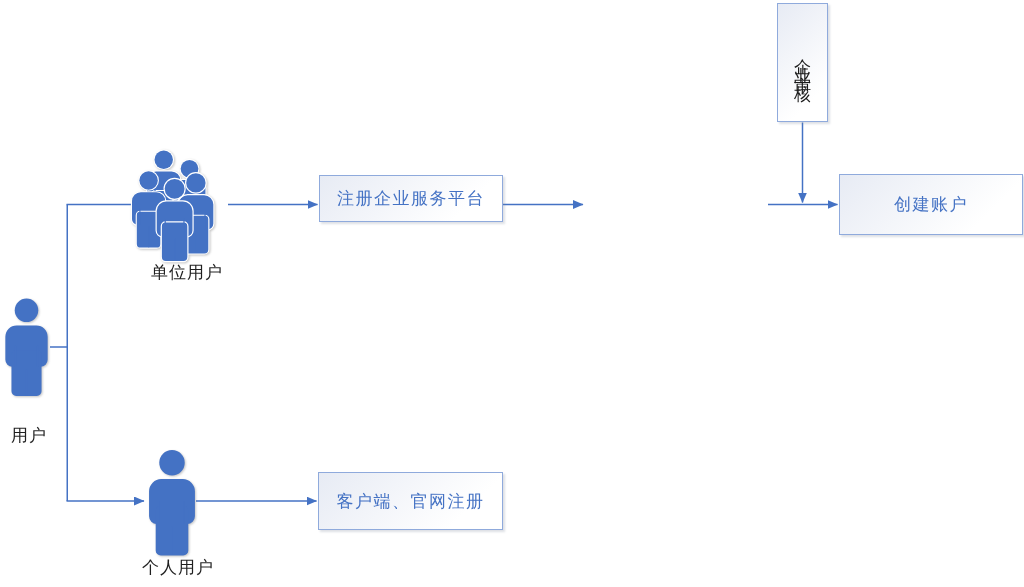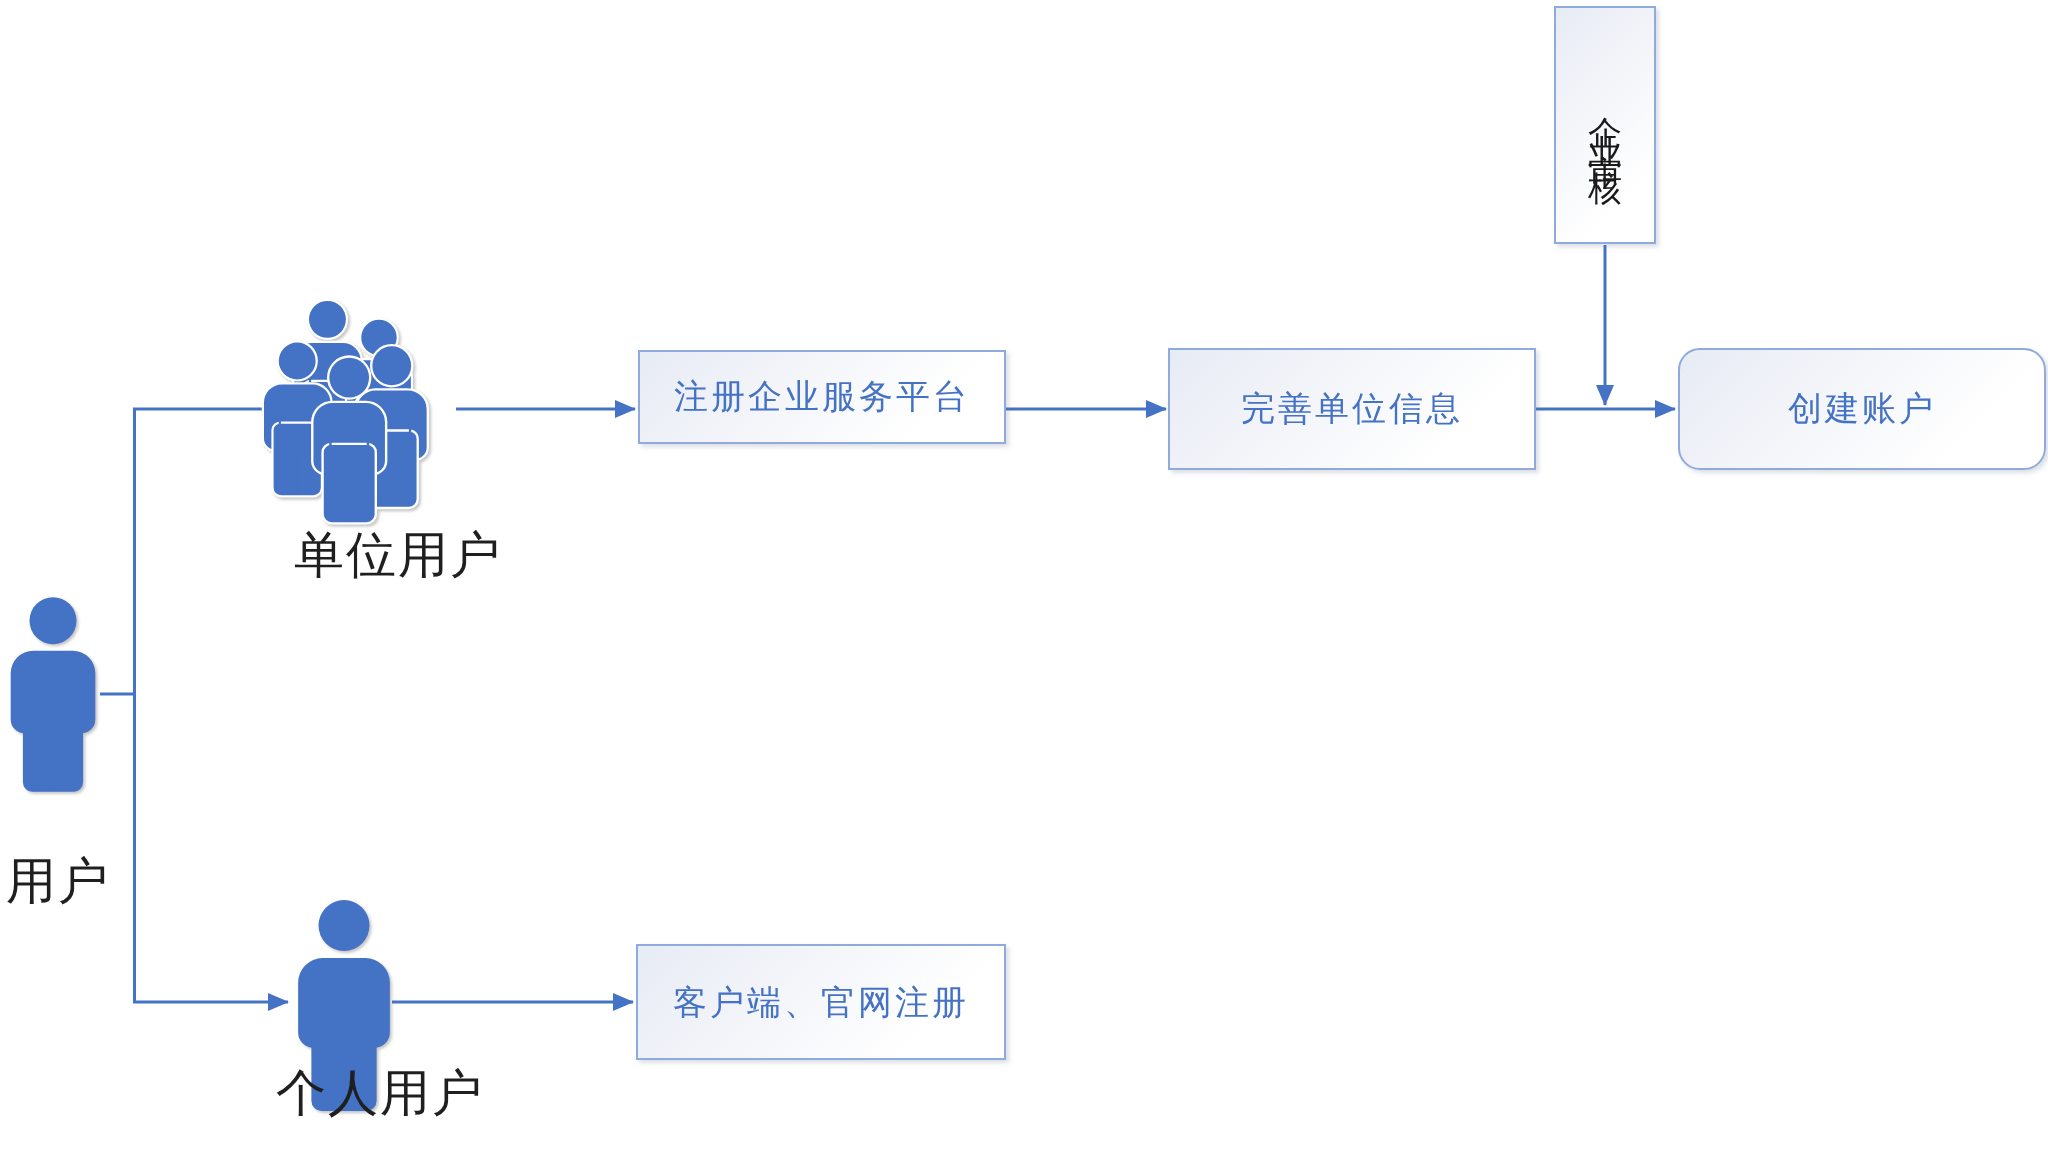--- a/index.html
+++ b/index.html
@@ -47,21 +47,21 @@
   }
   .flow-box.vertical span {
     writing-mode: vertical-lr;
     text-orientation: upright;
     letter-spacing: 9px;
     font-size: 17px;
   }
   .node-label {
     position: absolute;
     color: var(--label-text);
-    font-size: 25px;
+    font-size: 17px;
     font-weight: 500;
     letter-spacing: 1px;
     text-align: center;
     white-space: nowrap;
   }
   .icon {
     position: absolute;
     color: var(--accent);
     overflow: visible;
     filter: drop-shadow(1px 1.2px 0.8px rgba(100,100,100,0.38));
@@ -112,31 +112,28 @@
     <use class="outlined" href="#person-shape" transform="translate(46,24) scale(0.82)" stroke="#ffffff" stroke-width="3"></use>
     <use class="outlined" href="#person-shape" transform="translate(23,30) scale(0.84)" stroke="#ffffff" stroke-width="3"></use>
   </svg>
 
   <svg class="icon" viewBox="0 0 50 105" style="left:146px; top:449px; width:52px; height:107px;">
     <use href="#person-shape"></use>
   </svg>
 
   <div class="node-label" style="left:0px; top:402px; width:58px;margin-top:22px;">用户</div>
   <div class="node-label" style="left:147px; top:261px; width:80px;">单位用户</div>
-  <div class="node-label" style="left:138px; top:530px; width:80px;">个人用户</div>
+  <div class="node-label" style="left:138px; top:556px; width:80px;">个人用户</div>
 
   <div class="flow-box" style="left:319px; top:175px; width:184px; height:47px;">
     <span>注册企业服务平台</span>
   </div>
 
-  <div class="flow-box" style="left:584px; top:174px; width:184px; height:61px;">
-    <span>完善单位信息</span>
-  </div>
 
-  <div class="flow-box" style="left:839px; top:174px; width:184px; height:61px;border-radius:11px;">
+  <div class="flow-box" style="left:839px; top:174px; width:184px; height:61px;">
     <span>创建账户</span>
   </div>
 
   <div class="flow-box vertical" style="left:777px; top:3px; width:51px; height:119px;">
     <span>企业审核</span>
   </div>
 
   <div class="flow-box" style="left:318px; top:472px; width:185px; height:58px;text-align:center;">
     <span>客户端、官网注册</span>
   </div>

